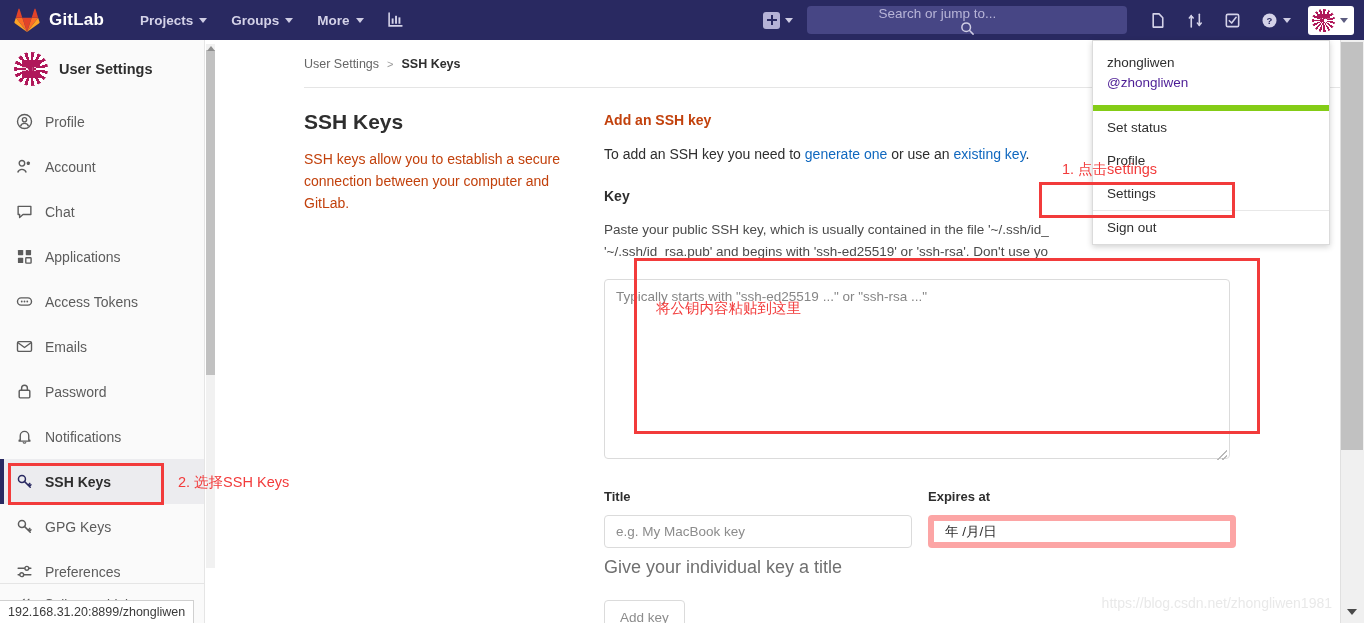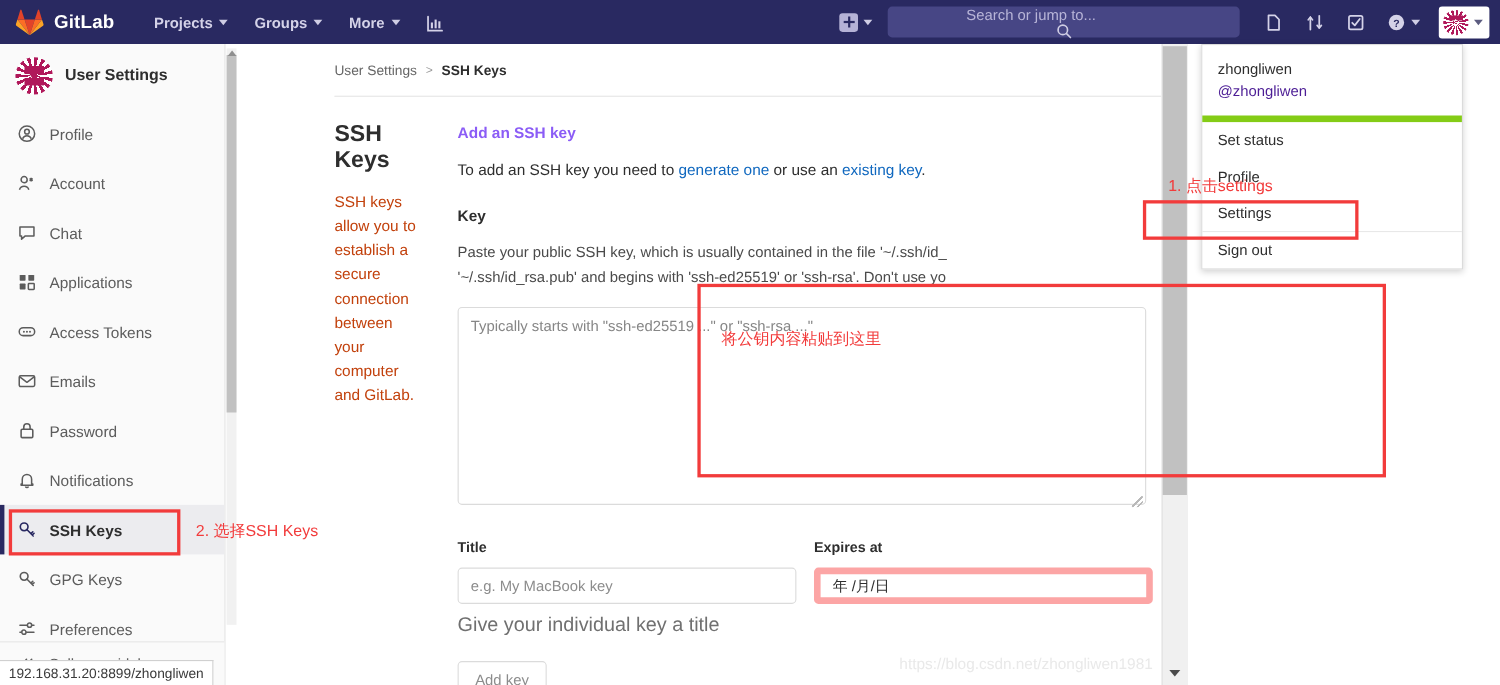--- a/index.html
+++ b/index.html
@@ -1,34 +1,34 @@
 <!DOCTYPE html>
 <html><head>
 <meta charset="utf-8">
 <style>
   * { box-sizing: border-box; margin: 0; padding: 0; }
   html, body {
     width: 1364px; height: 623px;
     font-family: "Liberation Sans", "DejaVu Sans", sans-serif;
     background: #fff; overflow: hidden;
   }
-  #app { position: relative; width: 1080px; height: 623px; }
+  #app { position: relative; width: 1364px; height: 623px; }
 
   
   .navbar {
     position: absolute; top: 0; left: 0; width: 1364px; height: 40px;
     background: #292961; display: flex; align-items: center;
   }
   .brand { display: flex; align-items: center; margin-left: 14px; }
   .brand-logo { width: 26px; height: 24px; position: relative; }
   .brand-name {
     color: #fff; font-size: 17px; font-weight: 600; margin-left: 9px;
     letter-spacing: .2px;
   }
-  .nav-links { display: flex; align-items: flex-end; margin-left: 26px; gap: 4px; }
+  .nav-links { display: flex; align-items: flex-start; margin-left: 26px; gap: 4px; }
   .nav-link {
     color: #d4d2e8; font-size: 13.5px; font-weight: 600;
     padding: 9px 10px; display: flex; align-items: center; gap: 6px;
     cursor: pointer; border-radius: 3px;
   }
   .caret { width: 0; height: 0; border-left: 4px solid transparent;
     border-right: 4px solid transparent; border-top: 5px solid #cfcde4; }
   .nav-icon-btn {
     color: #d4d2e8; padding: 7px 9px; display: flex; align-items: center;
     cursor: pointer; border-radius: 3px;
@@ -162,21 +162,21 @@
   .bc-sep { color: #999; font-size: 11px; }
   .bc-current { color: #2e2e2e; font-weight: 600; }
   .bc-rule { height: 1px; background: #e5e5e5; margin: 0 0 0 82px; }
 
   .panel { display: flex; padding: 22px 0 0 82px; }
   .panel-left { width: 300px; padding-right: 30px; }
   .panel-title { font-size: 21px; font-weight: bold; color: #2e2e2e; margin-bottom: 14px; }
   .panel-desc { font-size: 14px; color: #c2410c; line-height: 22px; }
   .panel-right { flex: 1; padding-top: 2px; }
 
-  .form-head { font-size: 14px; font-weight: bold; color: #8b5cf6; margin-bottom: 18px; }
+  .form-head { font-size: 14px; font-weight: bold; color: #c2410c; margin-bottom: 18px; }
   .form-sub { font-size: 14px; color: #2e2e2e; margin-bottom: 26px; }
   .form-sub a { color: #1068bf; text-decoration: none; cursor: pointer; }
   .lbl { font-size: 14px; font-weight: bold; color: #2e2e2e; margin-bottom: 15px; }
   .help-para {
     font-size: 13.5px; color: #4a4a4a; line-height: 22px;
     margin-bottom: 16px; width: 640px;
   }
   .key-textarea {
     width: 626px; height: 180px; border: 1px solid #dbdbdb; border-radius: 4px;
     padding: 9px 11px; font-size: 13.5px; color: #5c5c5c;

